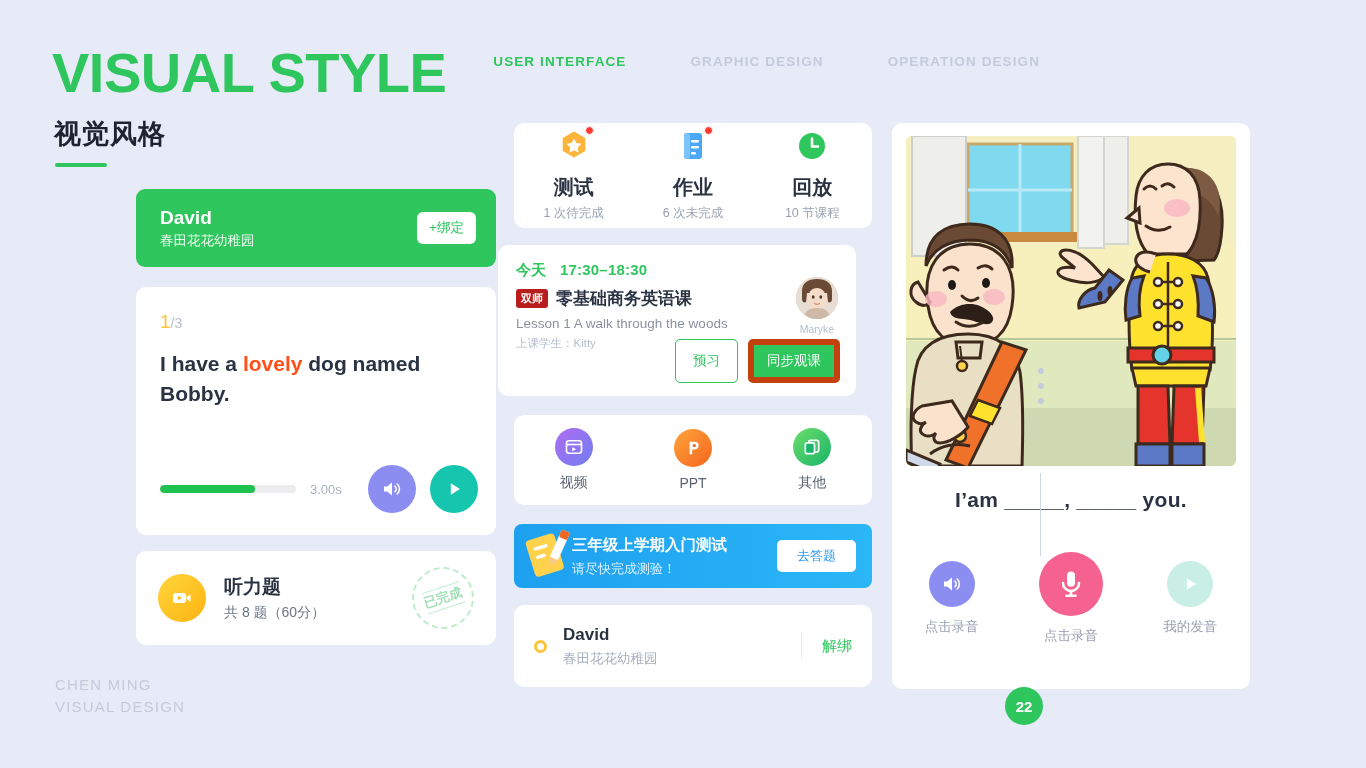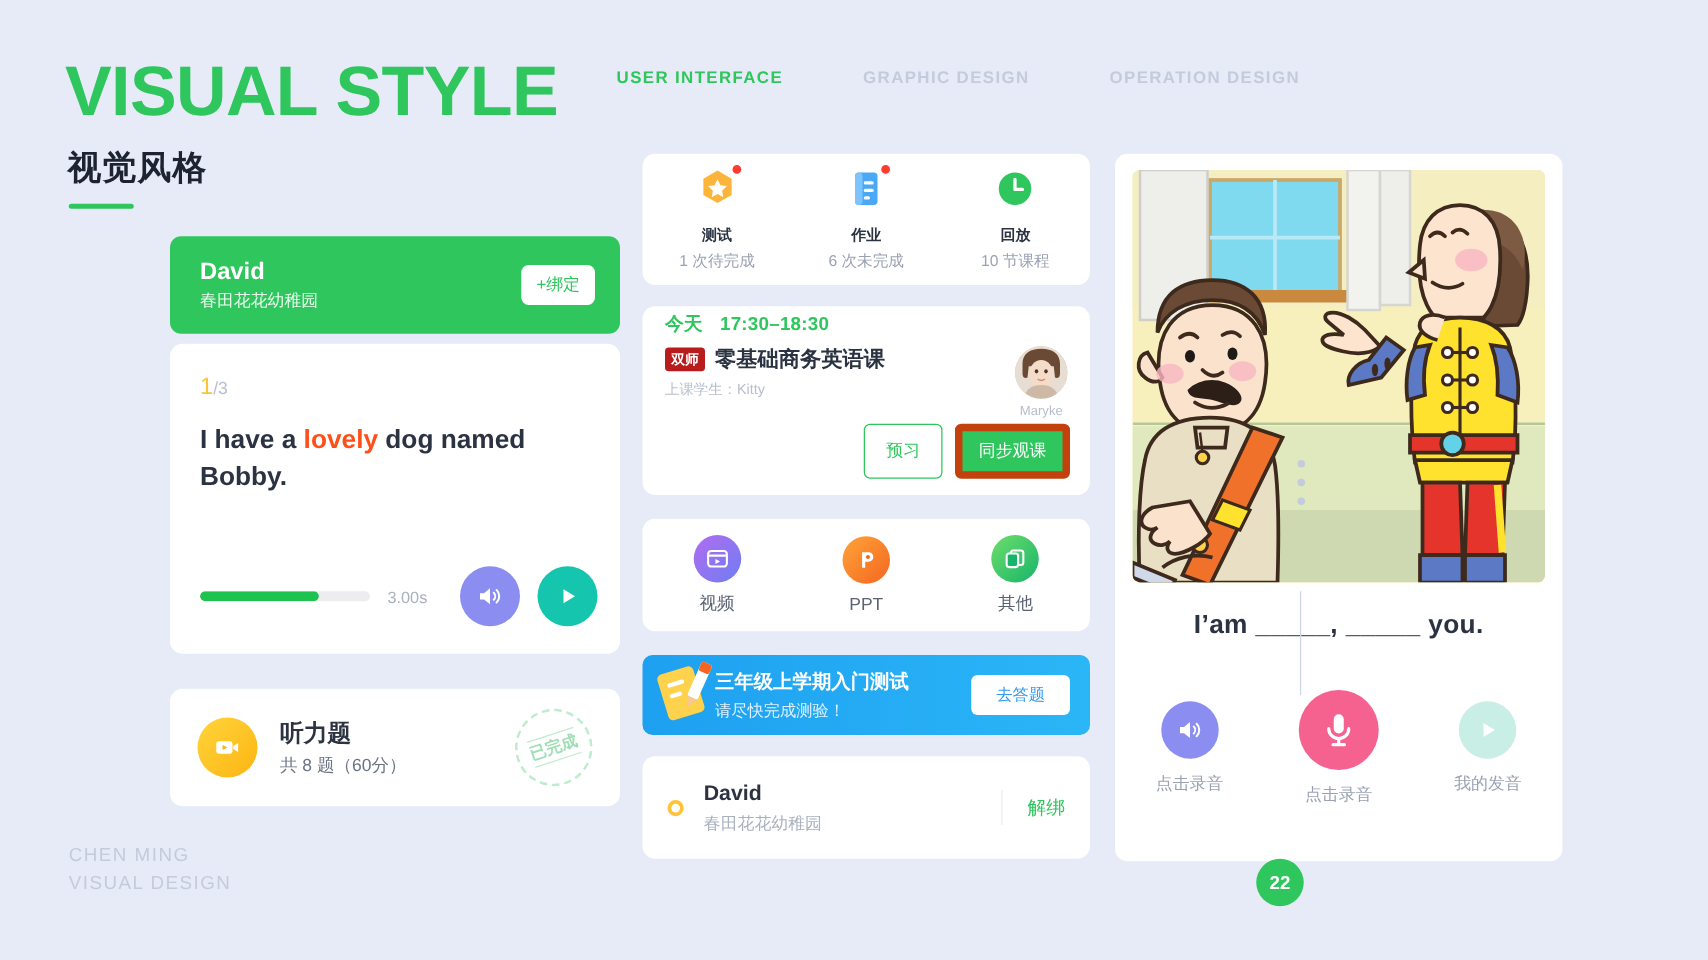--- a/index.html
+++ b/index.html
@@ -69,21 +69,21 @@
     padding: 0 20px 0 24px;
   }
   .user-banner .uname { color: #fff; font-size: 19px; font-weight: 700; line-height: 1.25; }
   .user-banner .uschool { color: #eafbef; font-size: 13.5px; margin-top: 3px; }
   .bind-btn {
     margin-left: auto; background: #fff; color: #2ec65d;
     border-radius: 6px; padding: 7px 12px; font-size: 13.5px; font-weight: 500;
     border: none;
   }
 
-  .sentence-card { left: 136px; top: 275px; width: 360px; height: 248px; }
+  .sentence-card { left: 136px; top: 287px; width: 360px; height: 248px; }
   .counter { position: absolute; left: 24px; top: 24px; font-size: 19px; }
   .counter .cur { color: #fdc43a; font-weight: 500; }
   .counter .tot { color: #b6bdcc; font-size: 14px; }
   .sentence {
     position: absolute; left: 24px; top: 62px; right: 22px;
     font-size: 21px; font-weight: 700; color: #2b3342; line-height: 1.42;
   }
   .sentence .hl { color: #ff4f18; }
 
   .progress-row {
@@ -114,28 +114,28 @@
     margin-left: auto; width: 62px; height: 62px; border-radius: 50%;
     border: 2px dashed #bfeccd; display: flex; align-items: center; justify-content: center;
     transform: rotate(-18deg);
   }
   .stamp span { font-size: 13px; color: #9fdeb5; font-weight: 700; border-top:1px solid #bfeccd; border-bottom:1px solid #bfeccd; padding:1px 0;}
 
   
   .quick-card { left: 514px; top: 123px; width: 358px; height: 105px; display: flex; align-items: center; }
   .quick-item { flex: 1; text-align: center; }
   .qicon-wrap { position: relative; display: inline-block; }
-  .qlabel { font-size: 12px; font-weight: 700; color: #2b3342; margin-top: 7px; }
+  .qlabel { font-size: 20px; font-weight: 700; color: #2b3342; margin-top: 7px; }
   .qsub { font-size: 12.5px; color: #9aa1b1; margin-top: 4px; }
   .dot-badge {
     position: absolute; right: -3px; top: -3px; width: 9px; height: 9px;
     border-radius: 50%; background: #ff3b30; border: 1.5px solid #fff;
   }
 
-  .lesson-card { left: 514px; top: 245px; width: 358px; height: 151px; padding: 5px 18px; }
+  .lesson-card { left: 498px; top: 245px; width: 358px; height: 151px; padding: 16px 18px; }
   .l-row1 { display: flex; align-items: baseline; gap: 14px; }
   .l-today { color: #2ec65d; font-size: 15px; font-weight: 700; }
   .l-time { color: #2ec65d; font-size: 15px; font-weight: 700; letter-spacing: .2px; }
   .l-row2 { display: flex; align-items: center; gap: 8px; margin-top: 7px; }
   .tag-dual {
     background: #b91c1c; color: #fff; font-size: 11px; font-weight: 700;
     border-radius: 3px; padding: 2px 5px;
   }
   .l-name { font-size: 17px; font-weight: 700; color: #2b3342; }
   .l-lesson { font-size: 13.5px; color: #8a919f; margin-top: 6px; }
@@ -308,20 +308,21 @@
 
   <div class="card lesson-card">
     <div class="l-row1">
       <span class="l-today">今天</span>
       <span class="l-time">17:30–18:30</span>
     </div>
     <div class="l-row2">
       <span class="tag-dual">双师</span>
       <span class="l-name">零基础商务英语课</span>
     </div>
+    <div class="l-lesson">Lesson 1  A walk through the woods</div>
     <div class="l-stu">
       <span>上课学生：</span><span>Kitty</span>
     </div>
 
     <div class="l-avatar-wrap">
       <div class="l-avatar">
         <svg width="42" height="42" viewBox="0 0 42 42">
           <rect width="42" height="42" fill="#e8ddd2"></rect>
           <path d="M6 14c0-8 6-12 15-12s15 4 15 12v8c0 3-2 4-4 3l-1-9H11l-1 9c-2 1-4 0-4-3z" fill="#6b4a35"></path>
           <ellipse cx="21" cy="22" rx="9.5" ry="11" fill="#f5dcc8"></ellipse>

